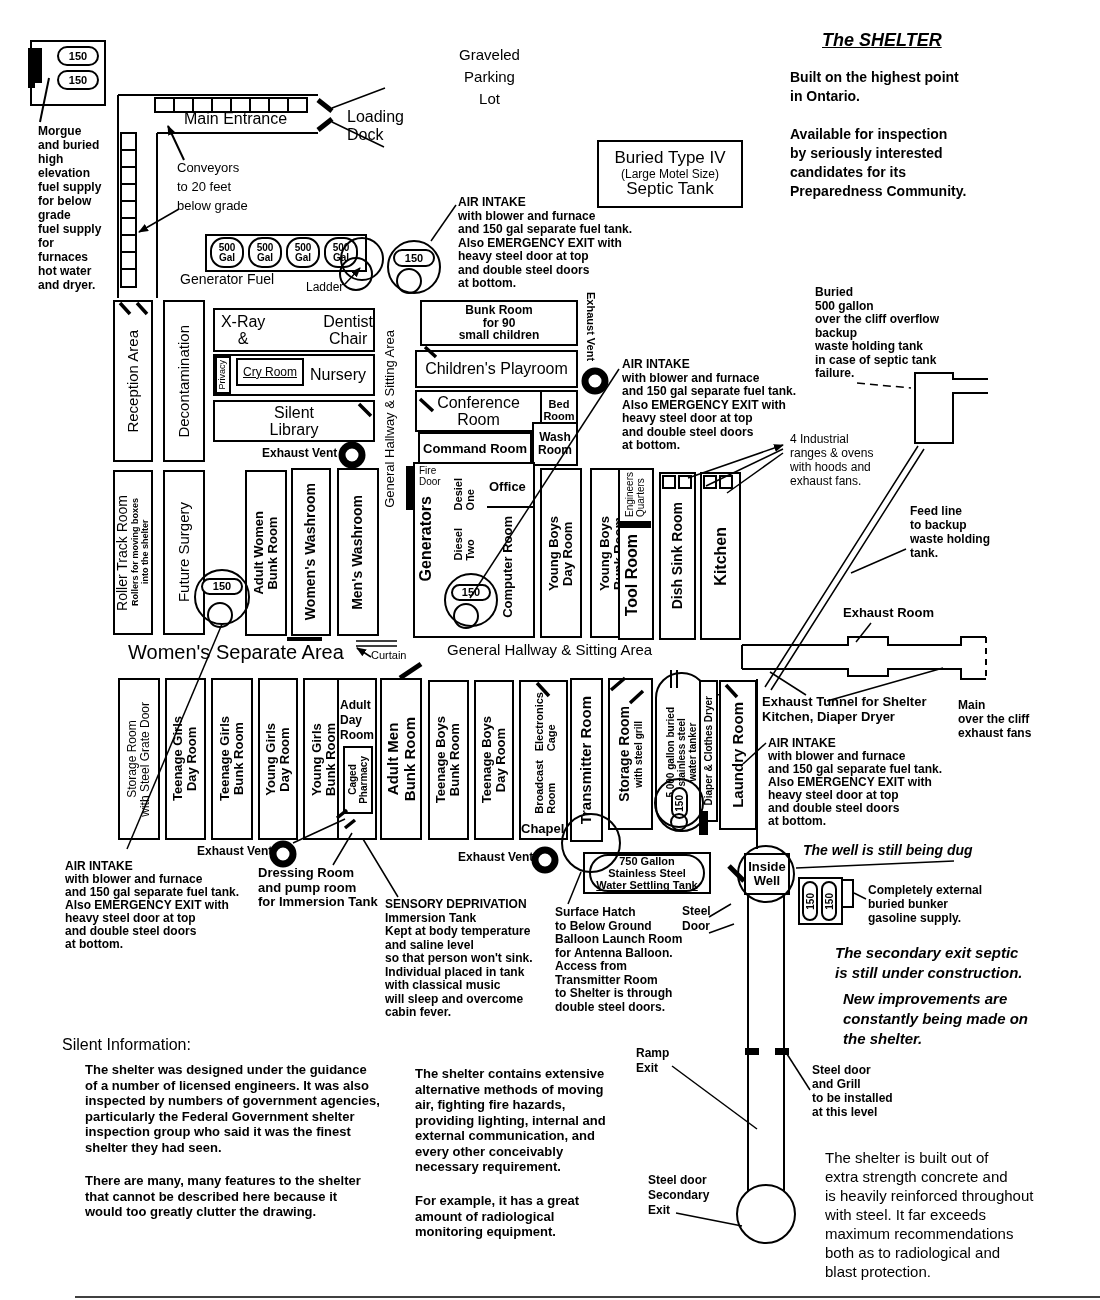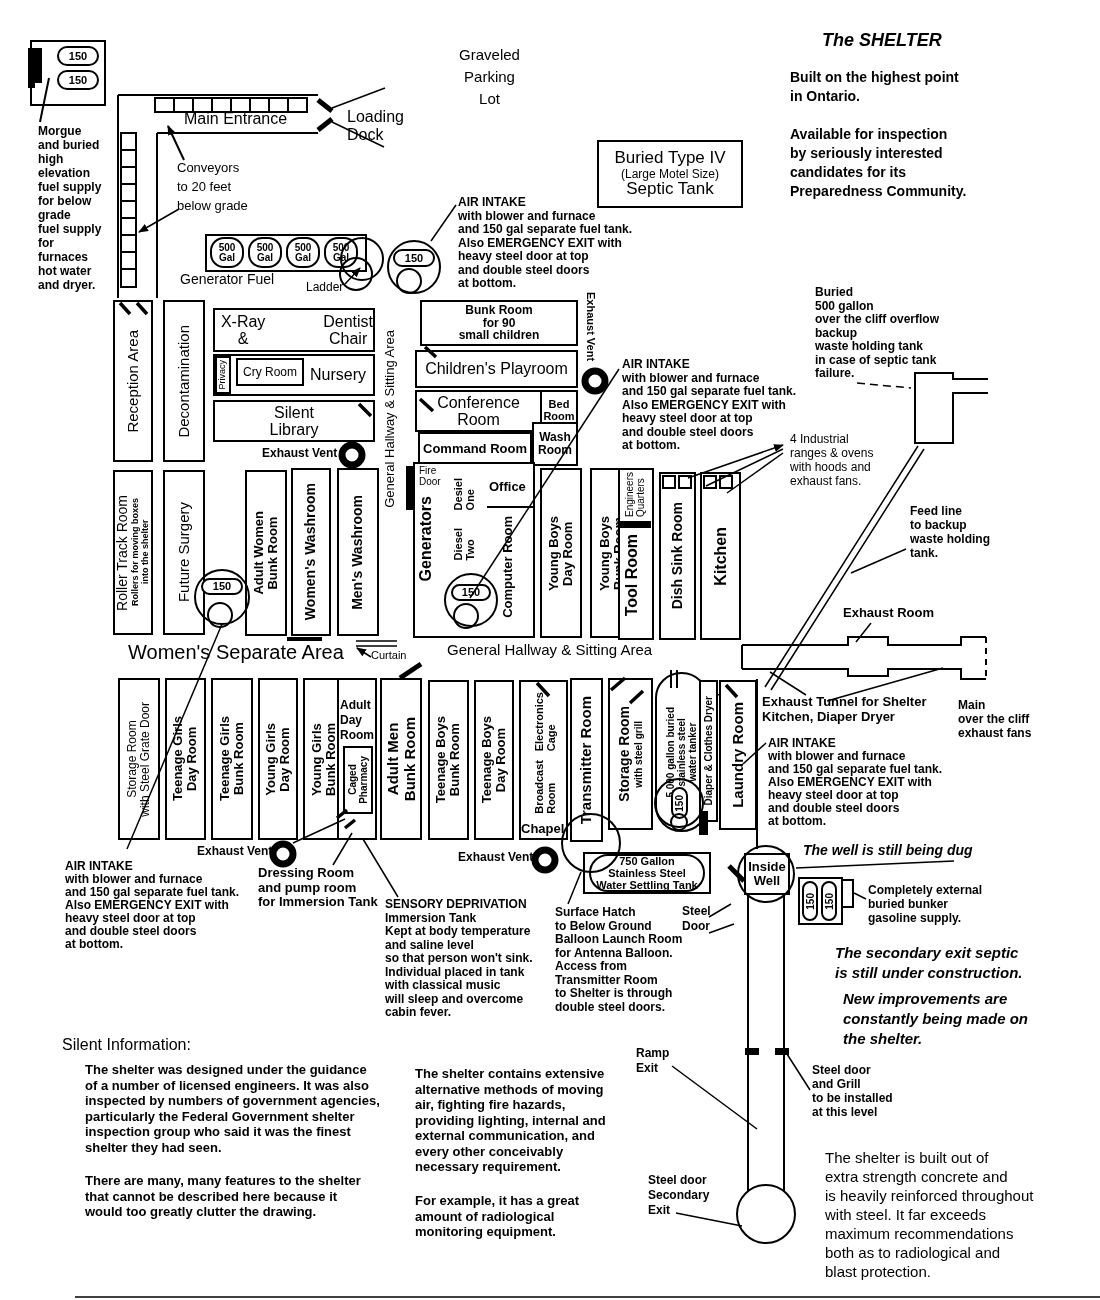--- a/index.html
+++ b/index.html
@@ -1,21 +1,21 @@
 <!DOCTYPE html>
 <html><head>
 <meta charset="utf-8">
 <style>
   html,body{margin:0;padding:0;background:#fff;}
   .canvas{position:relative;width:1100px;height:1300px;background:#fff;color:#000;
           font-family:"Liberation Sans","DejaVu Sans",sans-serif;overflow:hidden;}
   .lbl{position:absolute;white-space:pre-line;line-height:1.12;color:#000;}
   .b{font-weight:bold;}
   .i{font-style:italic;}
-  .u{}
+  .u{text-decoration:underline;}
   .ctr{text-align:center;}
   .room{position:absolute;border:2px solid #000;background:#fff;box-sizing:border-box;
         display:flex;align-items:center;justify-content:center;text-align:center;line-height:1.08;}
   .blk{display:block;}
   .vup{writing-mode:vertical-rl;transform:rotate(180deg);white-space:pre-line;line-height:1.1;}
   .vdn{writing-mode:vertical-rl;white-space:pre-line;line-height:1.1;}
   .cap{position:absolute;border:2px solid #000;border-radius:14px;background:#fff;box-sizing:border-box;
        display:flex;align-items:center;justify-content:center;font-weight:bold;text-align:center;line-height:1;}
   .abs{position:absolute;}
   svg.ov{position:absolute;left:0;top:0;pointer-events:none;}
@@ -96,21 +96,21 @@
     <span class="lbl-inline" style="font-size:16px;white-space:pre-line;margin-left:44px;">Dentist
 Chair</span>
   </div>
   <div class="room" style="left:213px;top:354px;width:162px;height:42px;">
     <span style="font-size:16px;margin-left:88px;">Nursery</span>
   </div>
   <div class="room" style="left:215px;top:356px;width:16px;height:38px;">
     <span class="vup" style="font-size:9px;">Privacy</span>
   </div>
   <div class="room" style="left:236px;top:358px;width:68px;height:28px;">
-    <span style="font-size:12px;">Cry Room</span>
+    <span style="font-size:12px;text-decoration:underline;">Cry Room</span>
   </div>
   <div class="room" style="left:213px;top:400px;width:162px;height:42px;">
     <span style="font-size:16px;white-space:pre-line;">Silent
 Library</span>
   </div>
   <div class="lbl b" style="left:262px;top:447px;font-size:12px;">Exhaust Vent</div>
 
   <div class="abs" style="left:383px;top:330px;">
     <span class="vup" style="font-size:13px;">General Hallway &amp; Sitting Area</span>
   </div>

